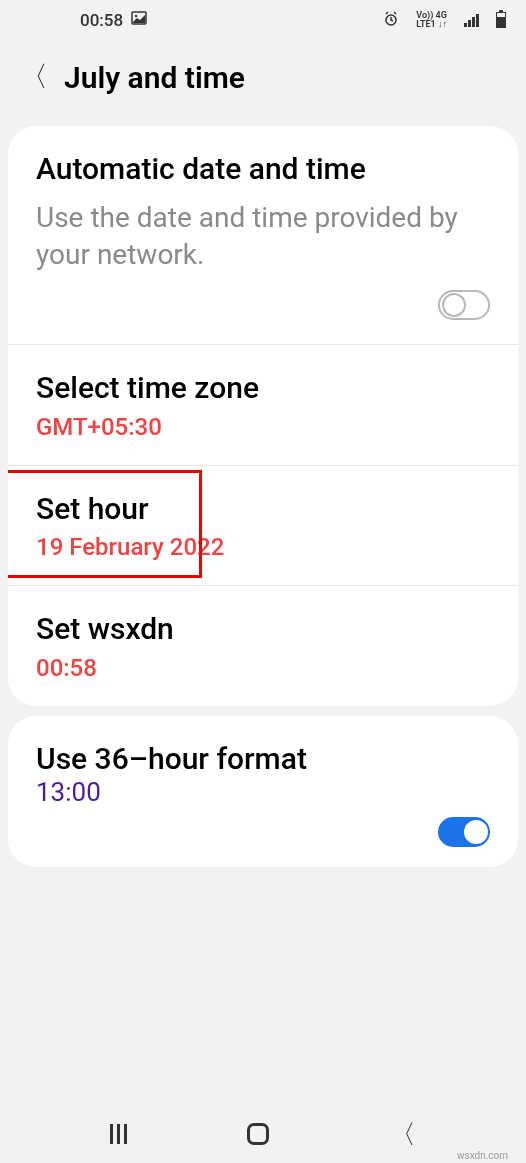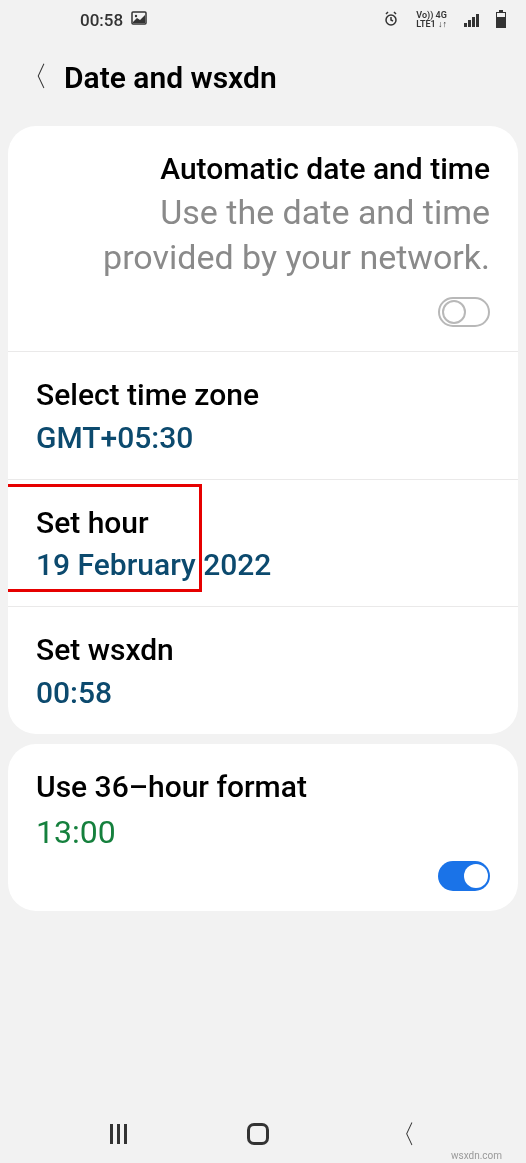--- a/index.html
+++ b/index.html
@@ -70,39 +70,38 @@
     .row:last-child {
       border-bottom: none;
     }
     .row-title {
       font-size: 30px;
       font-weight: 500;
       color: #000;
       line-height: 1.25;
     }
     .row-subtitle {
-      font-size: 34px;
+      font-size: 28px;
       color: #8a8a8a;
       line-height: 1.35;
-      margin-top: 2px;
+      margin-top: 11px;
     }
     .row-value {
-      font-size: 30px;
-      color: #0c4a6e;
+      font-size: 24px;
+      color: #ef4444;
       font-weight: 500;
       margin-top: 6px;
     }
     .row-value-gray {
-      font-size: 32px;
-      color: #15803d;
-      margin-top: 8px;
+      font-size: 26px;
+      color: #4c1d95;
+      margin-top: 0;
     }
     .auto-row {
       padding-bottom: 70px;
-      text-align: right;
     }
     .toggle-off {
       position: absolute;
       right: 28px;
       bottom: 24px;
       width: 52px;
       height: 30px;
       border: 2px solid #b8b8b8;
       border-radius: 16px;
       background: #fff;
@@ -171,21 +170,21 @@
       border: 3px solid #333;
       border-radius: 7px;
     }
     .nav-back {
       font-size: 26px;
       color: #333;
       font-weight: 300;
     }
     .watermark {
       position: absolute;
-      right: 24px;
+      right: 18px;
       bottom: 2px;
       font-size: 10px;
       color: #999;
     }
     .row-24h {
       padding-bottom: 60px;
     }
     .sig-bars {
       display: inline-flex;
       align-items: flex-end;
@@ -249,21 +248,21 @@
         <span style="height:7px"></span>
         <span style="height:10px"></span>
         <span style="height:13px"></span>
     </div>
     <div class="batt"></div>
   </div>
 </div>
 
 <div class="header">
   <span class="back-chevron">〈</span>
-  <span class="header-title">Date and wsxdn</span>
+  <span class="header-title">July and time</span>
 </div>
 
 <div class="card">
   <div class="row auto-row">
     <div class="row-title">Automatic date and time</div>
     <div class="row-subtitle">Use the date and time provided by your network.</div>
     <div class="toggle-off"></div>
   </div>
 
   <div class="row">

